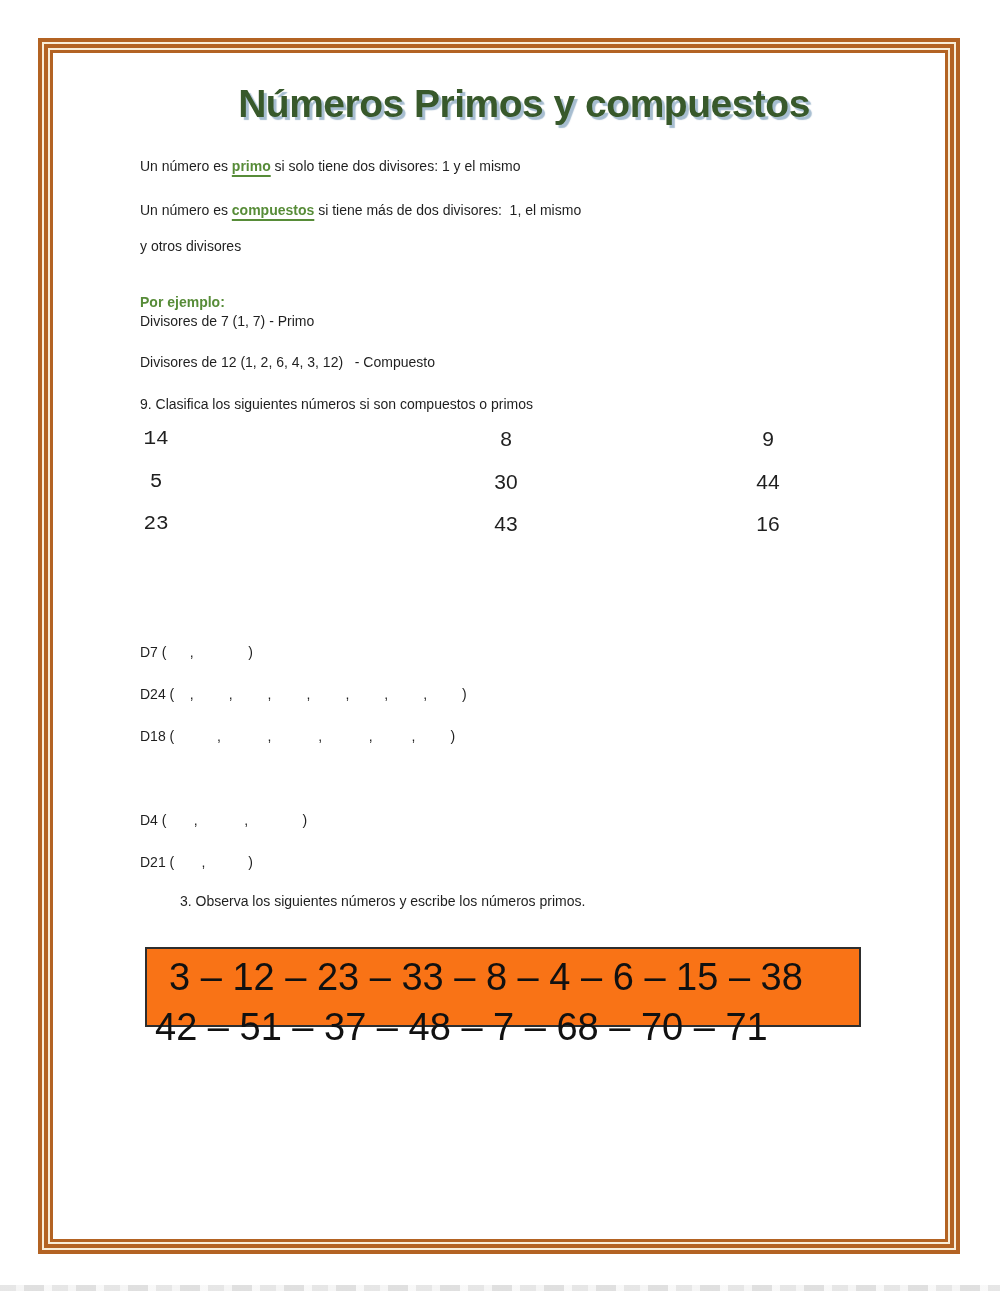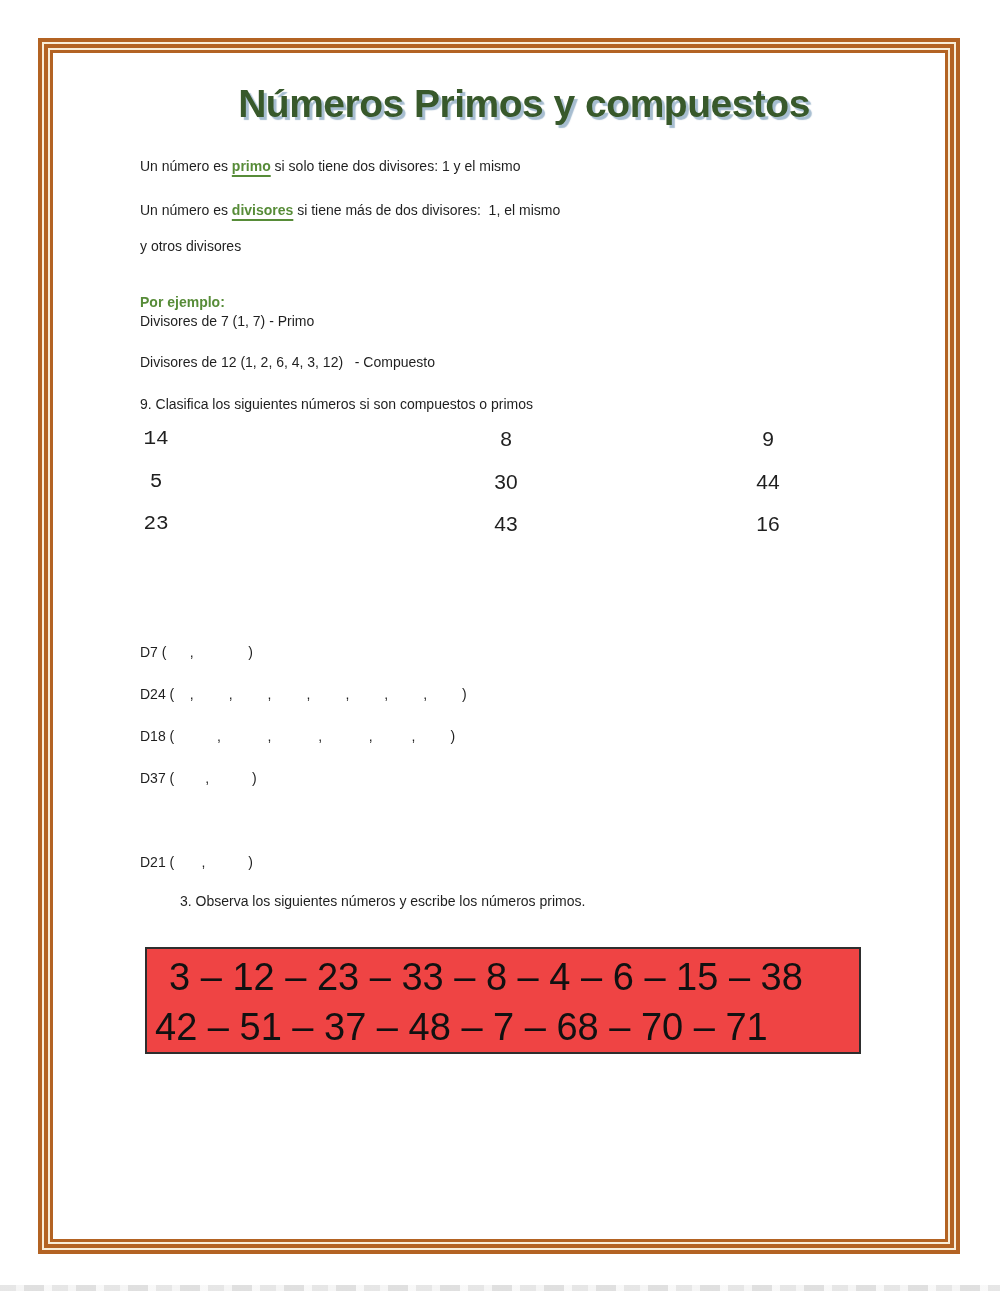--- a/index.html
+++ b/index.html
@@ -92,23 +92,23 @@
   .d0{top:637px;}
   .d1{top:679px;}
   .d2{top:721px;}
   .d3{top:763px;}
   .d4{top:805px;}
   .d5{top:847px;}
 
   .prompt3{top:886px;margin-left:40px;}
 
   .numbox{
-    position:absolute;left:145px;top:947px;width:716px;height:107px;
+    position:absolute;left:145px;top:947px;width:716px;height:80px;
     border:2px solid #2e2e2e;
-    background:#ef4444;
+    background:#f97316;
     padding-top:3px;
   }
   .numbox-line{
     font-size:38px;line-height:50px;
     white-space:pre;
     color:#111;
   }
   .numbox-line.l1{text-indent:22px;}
   .numbox-line.l2{text-indent:8px;}
 
@@ -128,21 +128,21 @@
     <div class="frame-inner"></div>
   </div>
 </div>
 
 <div class="content">
 
   <div class="title">Números Primos y compuestos</div>
 
   <div class="line p1"><span>Un número es </span><span class="keyword">primo</span><span> si solo tiene dos divisores: 1 y el mismo</span></div>
 
-  <div class="line p2a"><span>Un número es </span><span class="keyword">divisores</span><span> si tiene más de dos divisores:  1, el mismo</span></div>
+  <div class="line p2a"><span>Un número es </span><span class="keyword">compuestos</span><span> si tiene más de dos divisores:  1, el mismo</span></div>
   <div class="line p2b">y otros divisores</div>
 
   <div class="line por-ejemplo">Por ejemplo:</div>
 
   <div class="line ex-a">Divisores de 7 (1, 7) - Primo</div>
   <div class="line ex-b">Divisores de 12 (1, 2, 6, 4, 3, 12)   - Compuesto</div>
 
   <div class="line prompt1">9. Clasifica los siguientes números si son compuestos o primos</div>
 
   <div class="numgrid-cell row1 col1">14</div>
@@ -152,21 +152,21 @@
   <div class="numgrid-cell row2 col2">30</div>
   <div class="numgrid-cell row2 col3">44</div>
   <div class="numgrid-cell row3 col1">23</div>
   <div class="numgrid-cell row3 col2">43</div>
   <div class="numgrid-cell row3 col3">16</div>
 
 
   <div class="line dline d0">D7 (      ,              )</div>
   <div class="line dline d1">D24 (    ,         ,         ,         ,         ,         ,         ,         )</div>
   <div class="line dline d2">D18 (           ,            ,            ,            ,          ,         )</div>
-  <div class="line dline d3">D37 (        ,           )</div>
+  <div class="line dline d4">D4 (       ,            ,              )</div>
   <div class="line dline d5">D21 (       ,           )</div>
 
   <div class="line prompt3">3. Observa los siguientes números y escribe los números primos.</div>
 
   <div class="numbox">
     <div class="numbox-line l1">3 – 12 – 23 – 33 – 8 – 4 – 6 – 15 – 38</div>
     <div class="numbox-line l2">42 – 51 – 37 – 48 – 7 – 68 – 70 – 71</div>
   </div>
 
   <div class="bottom-edge"></div>

